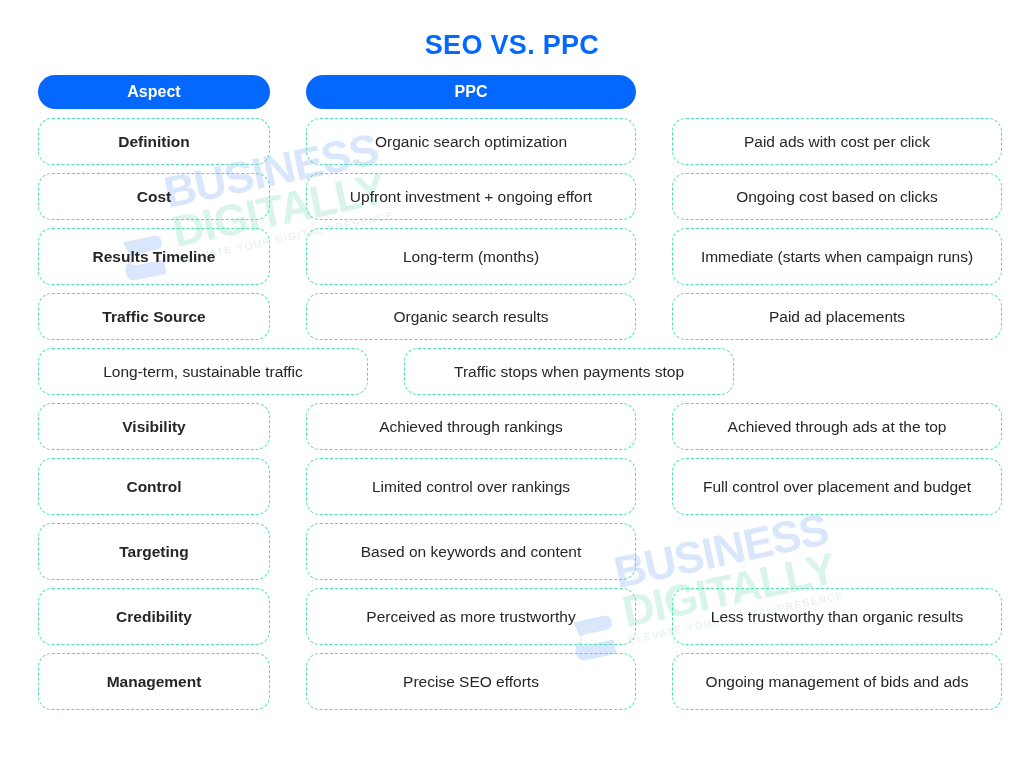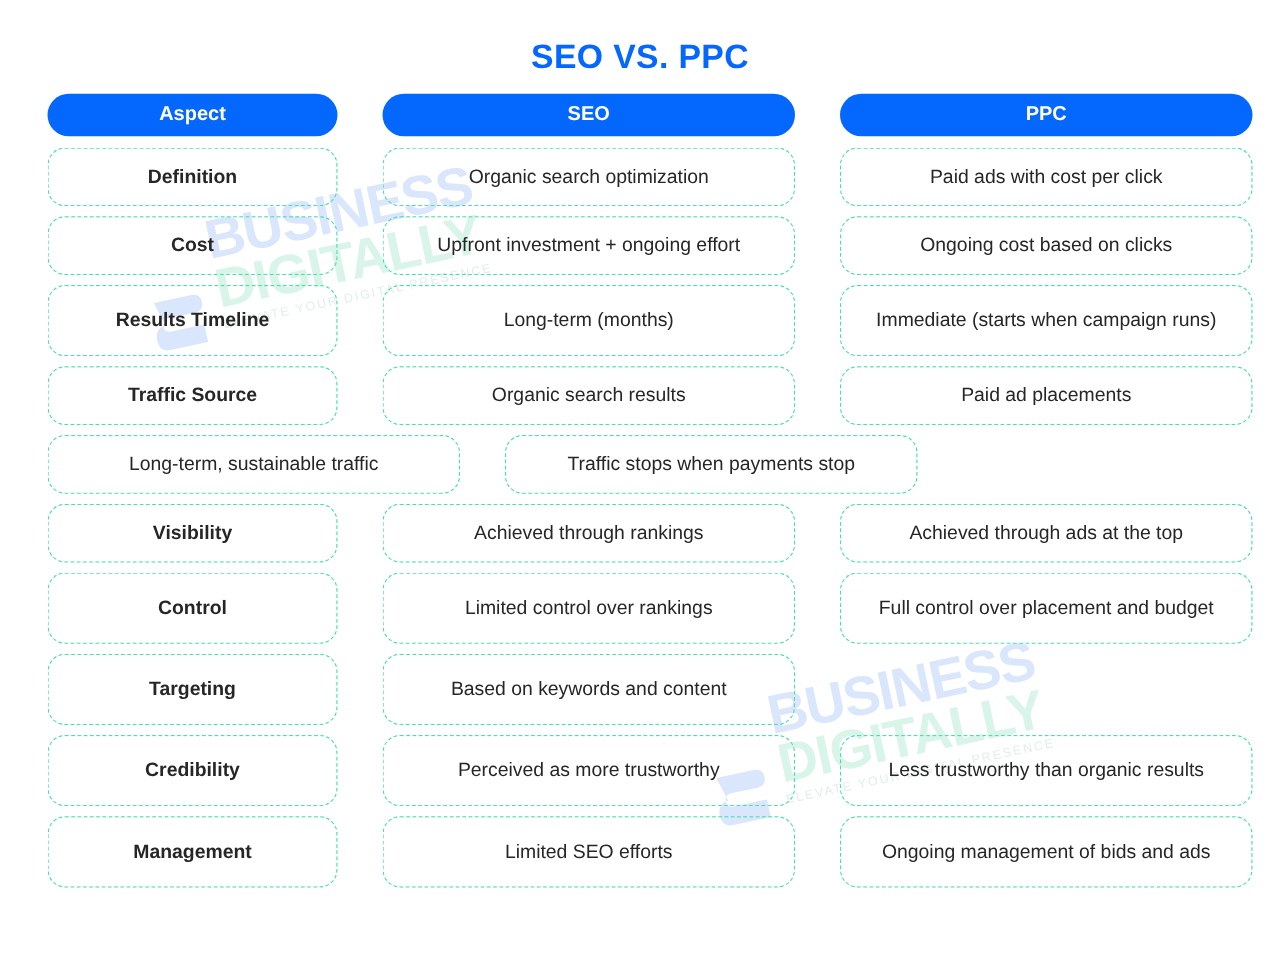--- a/index.html
+++ b/index.html
@@ -159,23 +159,20 @@
 <div class="page">
 
   <div class="title">SEO VS. PPC</div>
 
   <div class="table">
 
     <div class="row header-row">
       <div class="col-aspect">
         <div class="head-cell">Aspect</div>
       </div>
-      <div class="col-seo">
-        <div class="head-cell">SEO</div>
-      </div>
       <div class="col-ppc">
         <div class="head-cell">PPC</div>
       </div>
     </div>
 
     <div id="rows-container">
         <div class="row">
           <div class="col-aspect">
             <div class="cell aspect">Definition</div>
           </div>
@@ -266,21 +263,21 @@
           </div>
           <div class="col-ppc">
             <div class="cell">Less trustworthy than organic results</div>
           </div>
         </div>
         <div class="row tall">
           <div class="col-aspect">
             <div class="cell aspect">Management</div>
           </div>
           <div class="col-seo">
-            <div class="cell">Limited SEO efforts</div>
+            <div class="cell">Precise SEO efforts</div>
           </div>
           <div class="col-ppc">
             <div class="cell">Ongoing management of bids and ads</div>
           </div>
         </div>
       </div>
 
   </div>
 </div>
 

